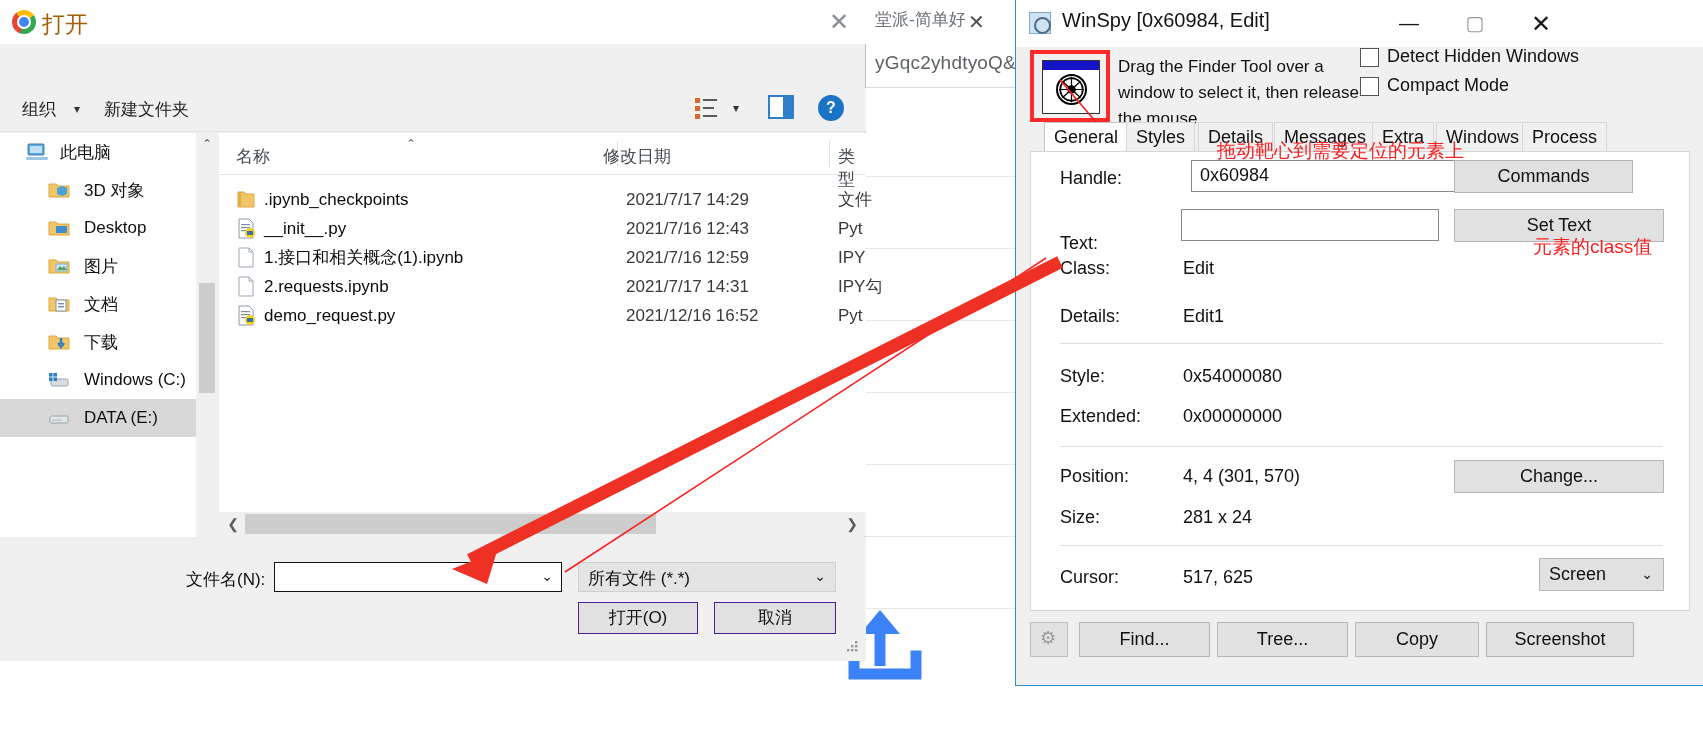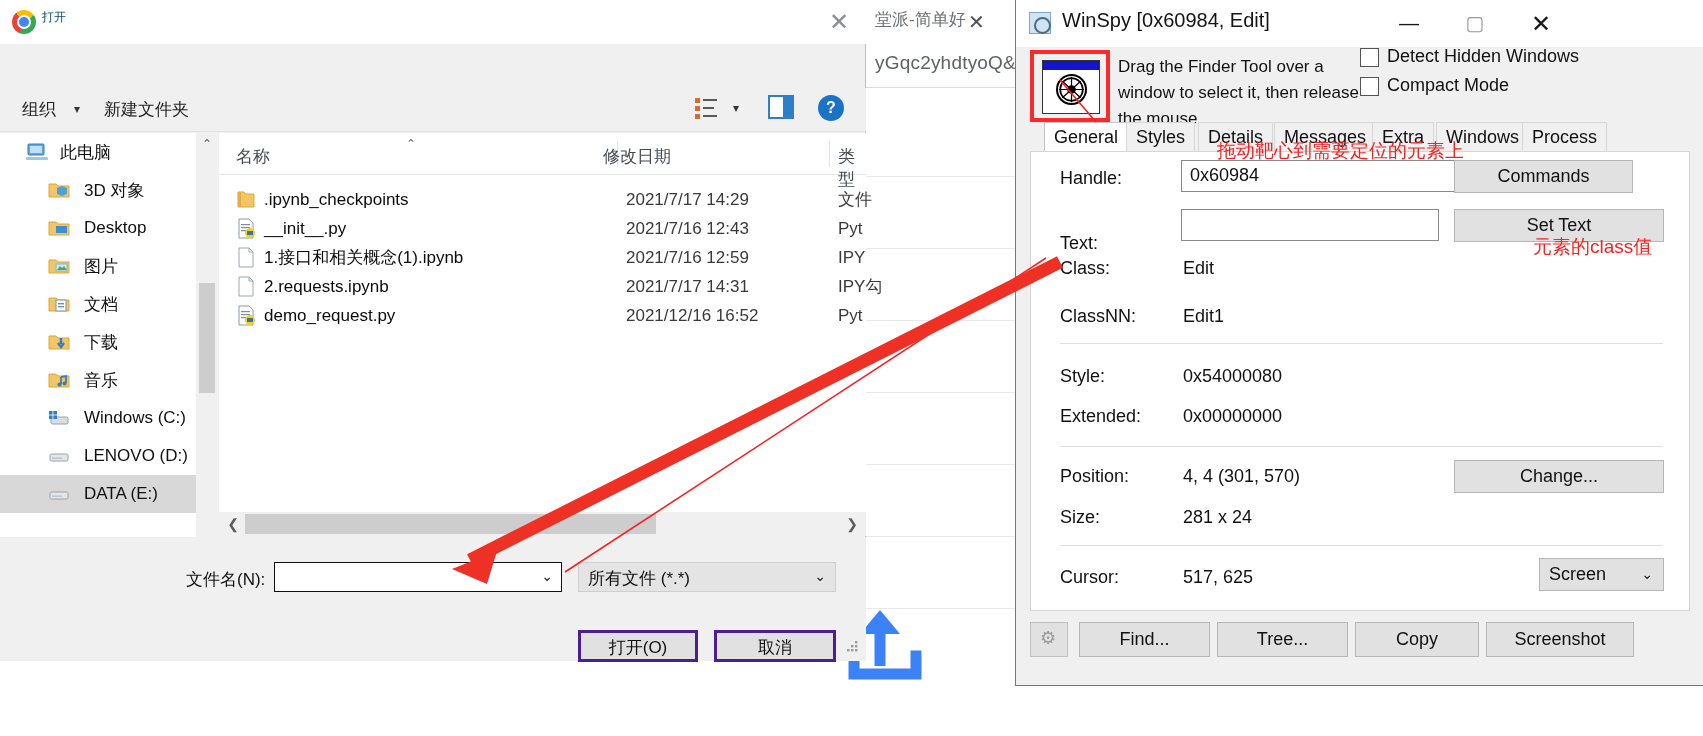--- a/index.html
+++ b/index.html
@@ -29,21 +29,21 @@
   .dlg {
     position:absolute; left:0px; top:0px; width:866px; height:661px;
     background:#f0f0f0; border:1px solid #bcbcbc; border-left:none; border-top:none;
     box-shadow: 0 0 0 0 rgba(0,0,0,0);
   }
   .dlg-title { position:absolute; left:0; top:0; width:866px; height:44px; background:#ffffff; }
   .dlg-chrome-icon { position:absolute; left:12px; top:10px; width:24px; height:24px; border-radius:50%;
      background: conic-gradient(from 200deg, #ea4335 0 33%, #fbbc05 33% 60%, #34a853 60% 100%); }
   .dlg-chrome-icon::after { content:""; position:absolute; left:7px; top:7px; width:10px; height:10px; border-radius:50%;
      background:#4285f4; box-shadow:0 0 0 2px #fff; }
-  .dlg-title-text { position:absolute; left:42px; top:9px; font-size:12px; color:#0c4a6e; }
+  .dlg-title-text { position:absolute; left:42px; top:9px; font-size:23px; color:#a16207; }
   .dlg-close { position:absolute; left:820px; top:8px; width:38px; height:28px; font-size:24px; color:#8a8f93;
      text-align:center; line-height:28px; cursor:default; }
 
   .nav-row { position:absolute; left:0; top:44px; width:866px; height:44px; }
   .nav-btn { position:absolute; top:50px; width:30px; height:30px; text-align:center; line-height:30px; font-size:22px; color:#8d9196; }
   .nav-back { left:10px; }
   .nav-fwd  { left:46px; }
   .nav-down { left:82px; font-size:14px; color:#a8acb0; }
   .nav-up   { left:113px; font-size:22px; color:#3c4043; }
 
@@ -109,22 +109,22 @@
   .fl-hbar-thumb{ position:absolute; left:26px; top:2px; width:411px; height:20px; background:#cdcdcd; }
 
   
   .dlg-bottom { position:absolute; left:0; top:537px; width:866px; height:124px; background:#f0f0f0; }
   .fn-label { position:absolute; left:186px; top:568px; font-size:17px; color:#101010; }
   .fn-input { position:absolute; left:274px; top:562px; width:288px; height:30px; background:#fff; border:1px solid #111; }
   .fn-caret { position:absolute; right:8px; top:5px; font-size:14px; color:#222; }
   .ft-select { position:absolute; left:578px; top:562px; width:258px; height:30px; background:#e4e4e4; border:1px solid #cfcfcf; }
   .ft-text { position:absolute; left:9px; top:4px; font-size:17px; color:#101010; }
   .ft-caret { position:absolute; right:9px; top:5px; font-size:14px; color:#222; }
-  .dlg-btn { position:absolute; top:602px; height:32px; background:#e1e1e1; border:3px solid #4c1d95;
-     font-size:17px; color:#101010; text-align:center; line-height:30px;margin-top:28px; }
+  .dlg-btn { position:absolute; top:602px; height:32px; background:#e1e1e1; border:1px solid #4c1d95;
+     font-size:17px; color:#101010; text-align:center; line-height:30px; }
   .btn-open { left:578px; width:120px; }
   .btn-cancel { left:714px; width:122px; }
   .dlg-resize { position:absolute; left:846px; top:640px; width:14px; height:14px; }
 
   
   .ws { position:absolute; left:1015px; top:0px; width:688px; height:686px; background:#f0f0f0;
         border:1px solid #2b8bd4; border-right:none; border-top:none; }
   .ws-title { position:absolute; left:0; top:0; width:688px; height:47px; background:#ffffff; }
   .ws-ico { position:absolute; left:13px; top:12px; width:22px; height:22px; background:#cfe3f2; border:1px solid #7fa8c8; }
   .ws-ico::after{content:"";position:absolute;left:4px;top:4px;width:13px;height:13px;border:2px solid #4a6d8c;border-radius:50%;}
@@ -296,42 +296,26 @@
       </div>
       <div class="tree-item indent">
         <svg class="tree-ico" viewBox="0 0 22 20">
           <path d="M1 4 h7 l2 2 h11 v11 h-20 z" fill="#f3c567" stroke="#d9a93f"></path>
           <path d="M13 6 v6 M10 11 l3 4 3-4" stroke="#2f7fc8" stroke-width="2.4" fill="none"></path>
         </svg>
         <span class="tree-label">下载</span>
       </div>
       <div class="tree-item indent">
         <svg class="tree-ico" viewBox="0 0 22 20">
-          <path d="M1 4 h7 l2 2 h11 v11 h-20 z" fill="#f3c567" stroke="#d9a93f"></path>
-          <path d="M13 7 v7 M13 7 l5-1 v7" stroke="#2f7fc8" stroke-width="1.8" fill="none"></path>
-          <circle cx="11.5" cy="14.5" r="2" fill="#2f7fc8"></circle>
-            <circle cx="16.5" cy="13.5" r="2" fill="#2f7fc8"></circle>
-        </svg>
-        <span class="tree-label">音乐</span>
-      </div>
-      <div class="tree-item indent">
-        <svg class="tree-ico" viewBox="0 0 22 20">
           <rect x="3" y="9" width="17" height="7" rx="1.5" fill="#d8dde1" stroke="#9aa2a8"></rect>
           <rect x="1" y="3" width="8" height="8" fill="#2f7fc8"></rect>
           <rect x="4.5" y="3" width="0.8" height="8" fill="#fff"></rect>
             <rect x="1" y="6.6" width="8" height="0.8" fill="#fff"></rect>
         </svg>
         <span class="tree-label">Windows (C:)</span>
-      </div>
-      <div class="tree-item indent">
-        <svg class="tree-ico" viewBox="0 0 22 20">
-          <rect x="2" y="8" width="18" height="7" rx="1.5" fill="#e2e7ea" stroke="#9aa2a8"></rect>
-          <rect x="4" y="11.5" width="10" height="1.2" fill="#b6bdc2"></rect>
-        </svg>
-        <span class="tree-label">LENOVO (D:)</span>
       </div>
       <div class="tree-item indent sel">
         <svg class="tree-ico" viewBox="0 0 22 20">
           <rect x="2" y="8" width="18" height="7" rx="1.5" fill="#e2e7ea" stroke="#9aa2a8"></rect>
           <rect x="4" y="11.5" width="10" height="1.2" fill="#b6bdc2"></rect>
         </svg>
         <span class="tree-label">DATA (E:)</span>
       </div>
 
     </div>
@@ -481,36 +465,36 @@
       <div class="ws-tab" style="left:244px;">Messages</div>
       <div class="ws-tab" style="left:342px;">Extra</div>
       <div class="ws-tab" style="left:406px;">Windows</div>
       <div class="ws-tab" style="left:492px;">Process</div>
     </div>
 
     <div class="ws-panel">
       <div class="ws-note note1">拖动靶心到需要定位的元素上</div>
 
       <div class="ws-lbl" style="left:29px; top:16px;">Handle:</div>
-      <div class="ws-field" style="left:150px; top:8px; width:306px;">
+      <div class="ws-field" style="left:160px; top:8px; width:306px;">
         <span style="position:absolute;left:8px;top:4px;font-size:18px;color:#111;">0x60984</span>
       </div>
       <div class="ws-btn" style="left:423px; top:8px; width:179px;">Commands</div>
 
       <div class="ws-lbl" style="left:29px; top:81px;">Text:</div>
       <div class="ws-field" style="left:150px; top:57px; width:258px;">
         <span style="position:absolute;left:8px;top:4px;font-size:18px;color:#111;"></span>
       </div>
       <div class="ws-btn" style="left:423px; top:57px; width:210px;">Set Text</div>
 
       <div class="ws-lbl" style="left:29px; top:106px;">Class:</div>
       <div class="ws-val" style="left:152px; top:106px;">Edit</div>
       <div class="ws-note note2">元素的class值</div>
 
-      <div class="ws-lbl" style="left:29px; top:154px;">ClassNN:</div>
+      <div class="ws-lbl" style="left:29px; top:154px;">Details:</div>
       <div class="ws-val" style="left:152px; top:154px;">Edit1</div>
 
       <div class="ws-divider" style="top:191px;"></div>
 
       <div class="ws-lbl" style="left:29px; top:214px;">Style:</div>
       <div class="ws-val" style="left:152px; top:214px;">0x54000080</div>
 
       <div class="ws-lbl" style="left:29px; top:254px;">Extended:</div>
       <div class="ws-val" style="left:152px; top:254px;">0x00000000</div>
 

